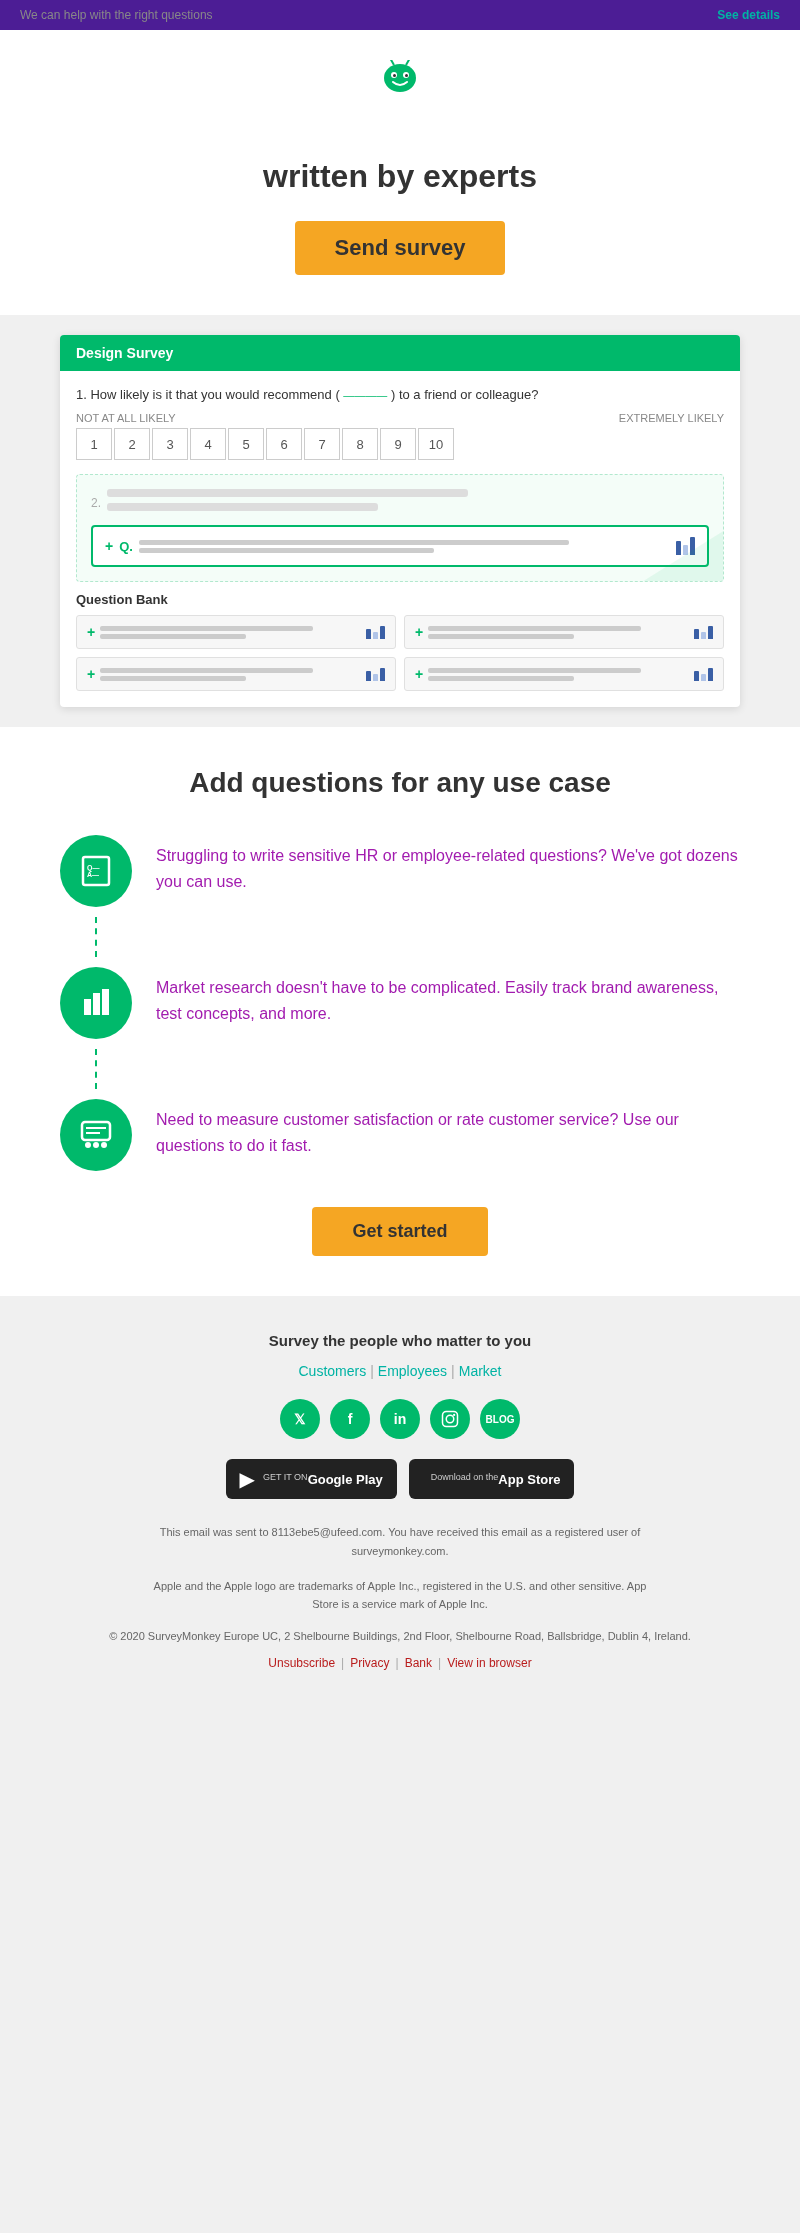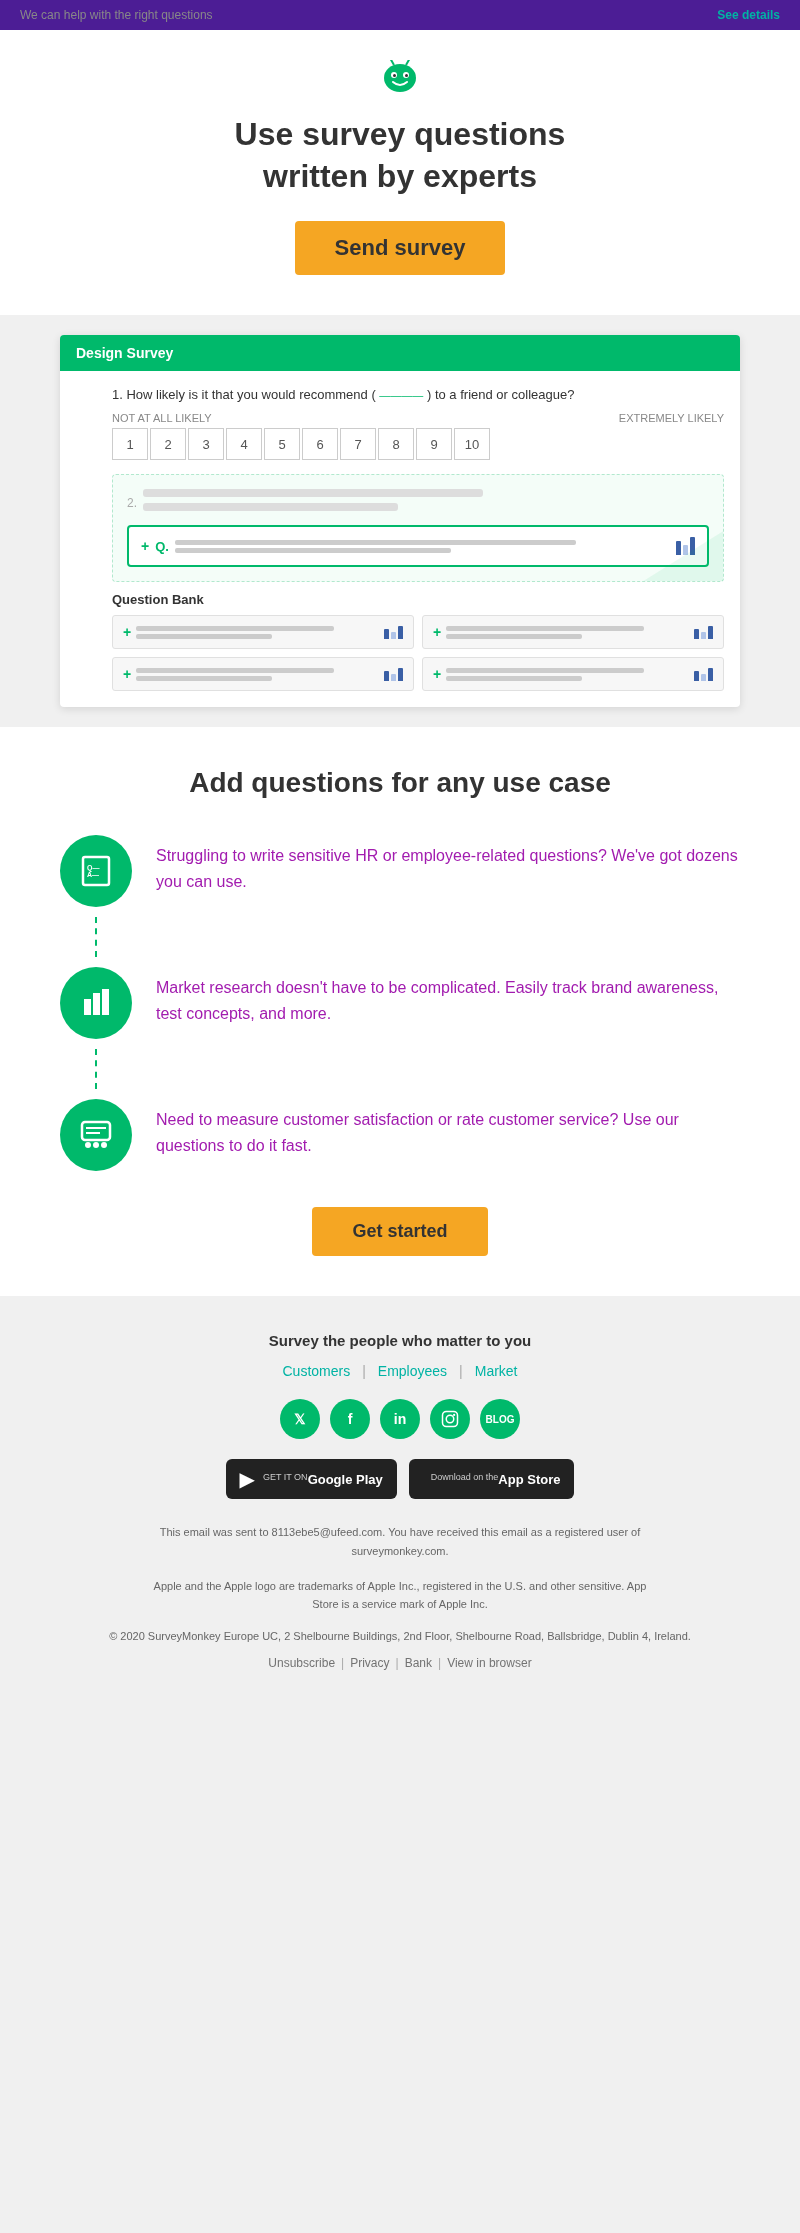--- a/index.html
+++ b/index.html
@@ -68,21 +68,20 @@
     }
     .survey-card-header {
       background: #00b96b;
       color: #fff;
       padding: 10px 16px;
       font-size: 14px;
       font-weight: bold;
     }
     .survey-card-body {
       padding: 16px;
-      margin-left: 36px;
     }
     .question-text {
       font-size: 13px;
       color: #333;
       margin-bottom: 10px;
     }
     .rating-row {
       display: flex;
       justify-content: space-between;
       font-size: 11px;
@@ -297,21 +296,21 @@
     .footer-tagline {
       font-size: 15px;
       font-weight: bold;
       color: #333;
       margin-bottom: 14px;
     }
     .footer-links {
       display: flex;
       justify-content: center;
       align-items: center;
-      gap: 12px;
+      gap: 4px;
       margin-bottom: 20px;
       font-size: 14px;
     }
     .footer-links a {
       color: #00b3a4;
       text-decoration: none;
     }
     .footer-links .separator {
       color: #aaa;
     }
@@ -386,21 +385,21 @@
       color: #666;
       margin-bottom: 14px;
     }
     .footer-bottom-links {
       display: flex;
       justify-content: center;
       gap: 6px;
       font-size: 12px;
     }
     .footer-bottom-links a {
-      color: #737373;
+      color: #b91c1c;
       text-decoration: none;
     }
     .footer-bottom-links .pipe {
       color: #aaa;
     }
   </style>
 </head>
 <body>
 
 <div class="top-bar">
@@ -421,21 +420,21 @@
 
       <path d="M23 22 Q30 28 37 22" stroke="#fff" stroke-width="2" fill="none" stroke-linecap="round"></path>
 
       <line x1="24" y1="5" x2="20" y2="-2" stroke="#00b96b" stroke-width="2"></line>
       <circle cx="19" cy="-3" r="2.5" fill="#00b96b"></circle>
       <line x1="36" y1="5" x2="40" y2="-2" stroke="#00b96b" stroke-width="2"></line>
       <circle cx="41" cy="-3" r="2.5" fill="#00b96b"></circle>
     </svg>
   </div>
   <h1>
-    <span>Use survey questions</span><br>
+    <br>
     <span>written by experts</span>
   </h1>
   <button class="btn-send-survey">Send survey</button>
 </div>
 
 <div class="survey-card">
   <div class="survey-card-header">
     <span>Design Survey</span>
   </div>
   <div class="survey-card-body">

